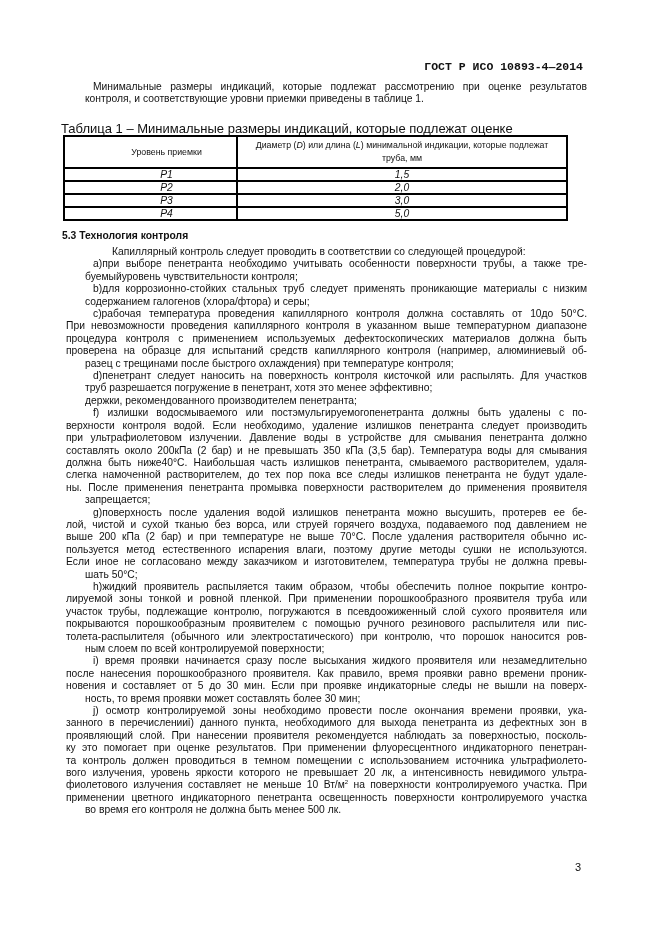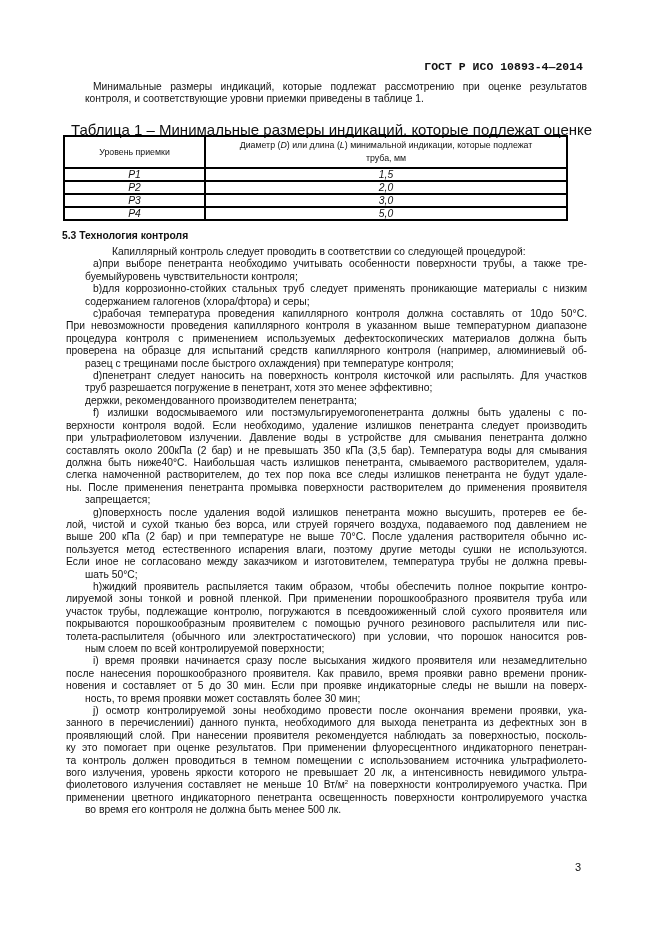--- a/index.html
+++ b/index.html
@@ -4,26 +4,26 @@
 <style>
   html, body { margin: 0; padding: 0; background: #ffffff; }
   body { width: 661px; height: 936px; position: relative; overflow: hidden;
          font-family: "Liberation Sans", sans-serif; color: #111; font-size: 10.3px; }
   .abs { position: absolute; }
   .header { top: 60px; right: 78px; font-weight: bold; font-size: 11.5px; font-family: Liberation Mono, monospace; }
   .para { position: absolute; left: 62px; width: 521px; line-height: 12.4px; text-align: justify; margin: 4px; }
   .para .ind { display: inline-block; width: 27px; }
   .line { display: block; text-align: justify; text-align-last: justify; white-space: nowrap; }
   .line.last { text-align-last: left; padding-left: 19px; }
-  .caption { top: 121px; left: 71px; font-size: 15px; }
+  .caption { top: 121px; left: 61px; font-size: 13px; }
   table.t1 { position: absolute; top: 135px; left: 63px; width: 505px; border-collapse: collapse; }
   table.t1 td { border: 2px solid #000; text-align: center; padding: 0; font-size: 10.3px; }
   table.t1 tr.h td { height: 30px; font-size: 8.8px; line-height: 13px; vertical-align: middle; }
   table.t1 tr.r td { height: 11px; line-height: 11px; font-style: italic; }
-  table.t1 td.c1 { width: 139px; }
+  table.t1 td.c1 { width: 139px; padding-left: 32px; }
   .sec { top: 230px; left: 62px; font-weight: bold; }
   .pagenum { top: 861px; left: 575px; font-size: 11px; }
   sup { font-size: 6px; vertical-align: 4px; line-height: 0; }
 </style>
 </head>
 <body>
 
 <div class="abs header">ГОСТ Р ИСО 10893-4—2014</div>
 
 <div class="para" style="top:77px;">
@@ -88,21 +88,21 @@
     <span class="line"><span class="ind"></span><span>g)поверхность после удаления водой излишков пенетранта можно высушить, протерев ее бе-</span></span>
     <span class="line"><span>лой, чистой и сухой тканью без ворса, или струей горячего воздуха, подаваемого под давлением не</span></span>
     <span class="line"><span>выше 200 кПа (2 бар) и при температуре не выше 70°С. После удаления растворителя обычно ис-</span></span>
     <span class="line"><span>пользуется метод естественного испарения влаги, поэтому другие методы сушки не используются.</span></span>
     <span class="line"><span>Если иное не согласовано между заказчиком и изготовителем, температура трубы не должна превы-</span></span>
     <span class="line last"><span>шать 50°С;</span></span>
     <span class="line"><span class="ind"></span><span>h)жидкий проявитель распыляется таким образом, чтобы обеспечить полное покрытие контро-</span></span>
     <span class="line"><span>лируемой зоны тонкой и ровной пленкой. При применении порошкообразного проявителя труба или</span></span>
     <span class="line"><span>участок трубы, подлежащие контролю, погружаются в псевдоожиженный слой сухого проявителя или</span></span>
     <span class="line"><span>покрываются порошкообразным проявителем с помощью ручного резинового распылителя или пис-</span></span>
-    <span class="line"><span>толета-распылителя (обычного или электростатического) при условии, что порошок наносится ров-</span></span>
+    <span class="line"><span>толета-распылителя (обычного или электростатического) при контролю, что порошок наносится ров-</span></span>
     <span class="line last"><span>ным слоем по всей контролируемой поверхности;</span></span>
     <span class="line"><span class="ind"></span><span>i) время проявки начинается сразу после высыхания жидкого проявителя или незамедлительно</span></span>
     <span class="line"><span>после нанесения порошкообразного проявителя. Как правило, время проявки равно времени проник-</span></span>
     <span class="line"><span>новения и составляет от 5 до 30 мин. Если при проявке индикаторные следы не вышли на поверх-</span></span>
     <span class="line last"><span>ность, то время проявки может составлять более 30 мин;</span></span>
     <span class="line"><span class="ind"></span><span>j) осмотр контролируемой зоны необходимо провести после окончания времени проявки, ука-</span></span>
     <span class="line"><span>занного в перечисленииі) данного пункта, необходимого для выхода пенетранта из дефектных зон в</span></span>
     <span class="line"><span>проявляющий слой. При нанесении проявителя рекомендуется наблюдать за поверхностью, посколь-</span></span>
     <span class="line"><span>ку это помогает при оценке результатов. При применении флуоресцентного индикаторного пенетран-</span></span>
     <span class="line"><span>та контроль должен проводиться в темном помещении с использованием источника ультрафиолето-</span></span>

